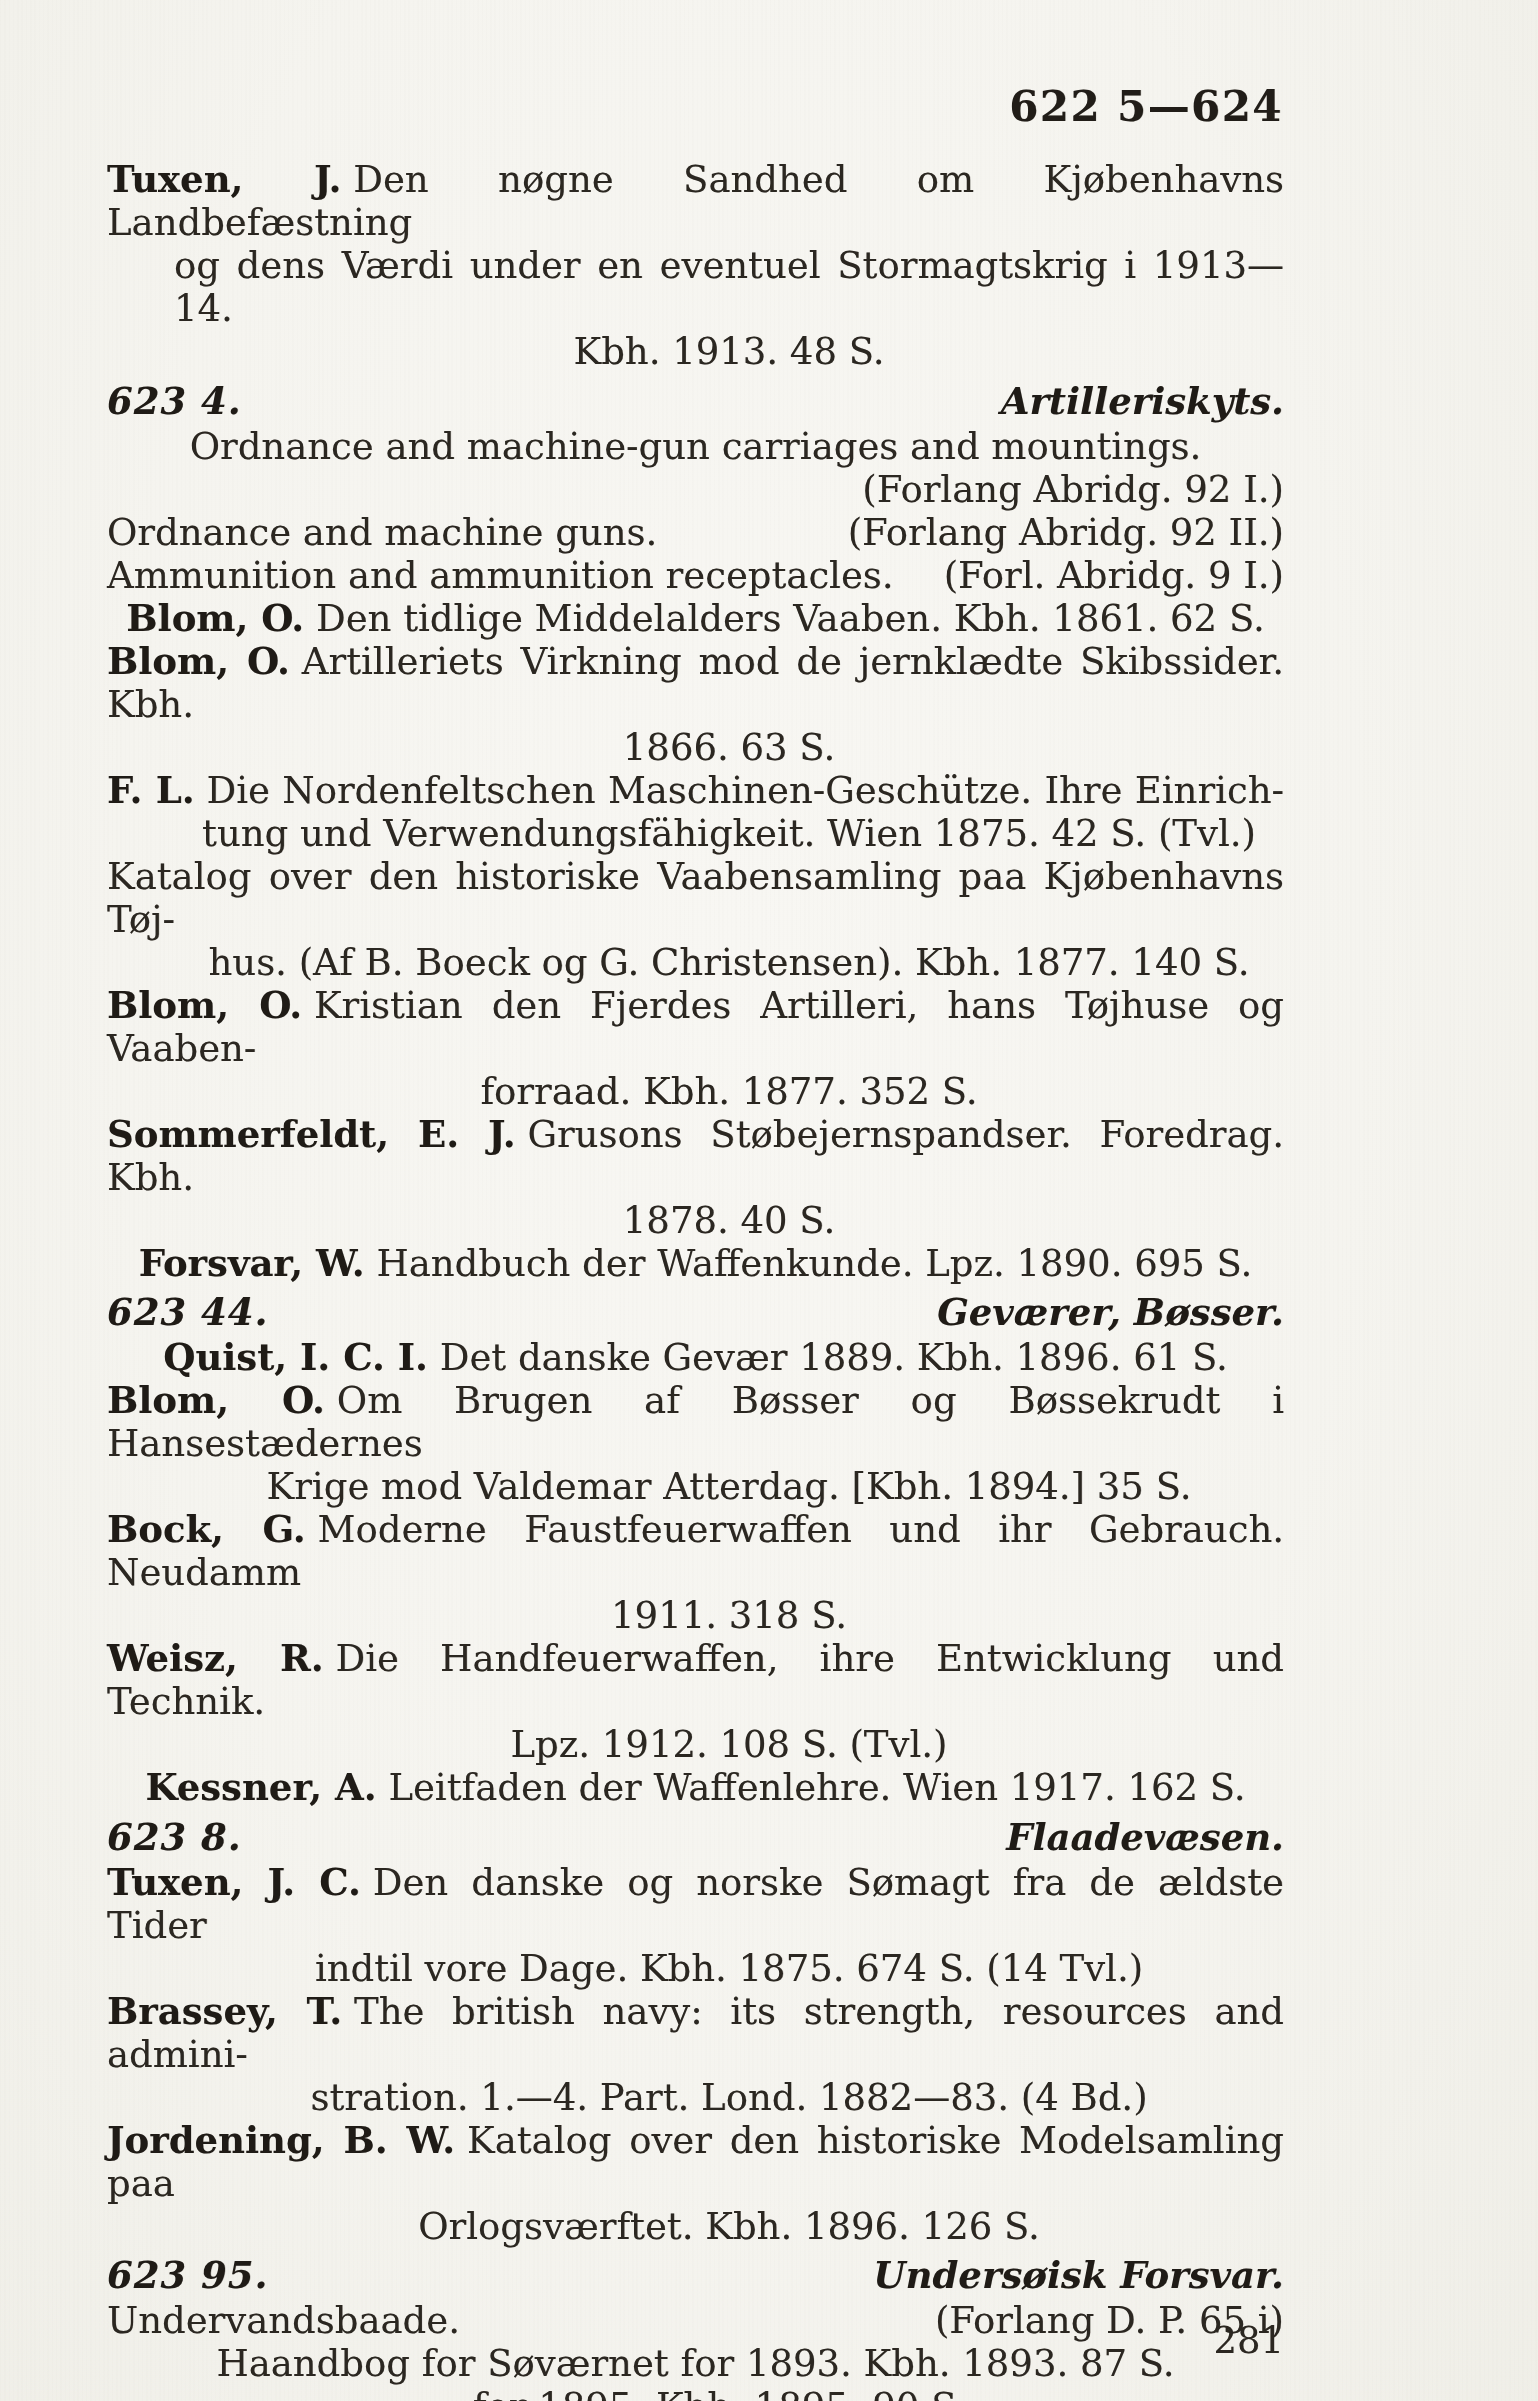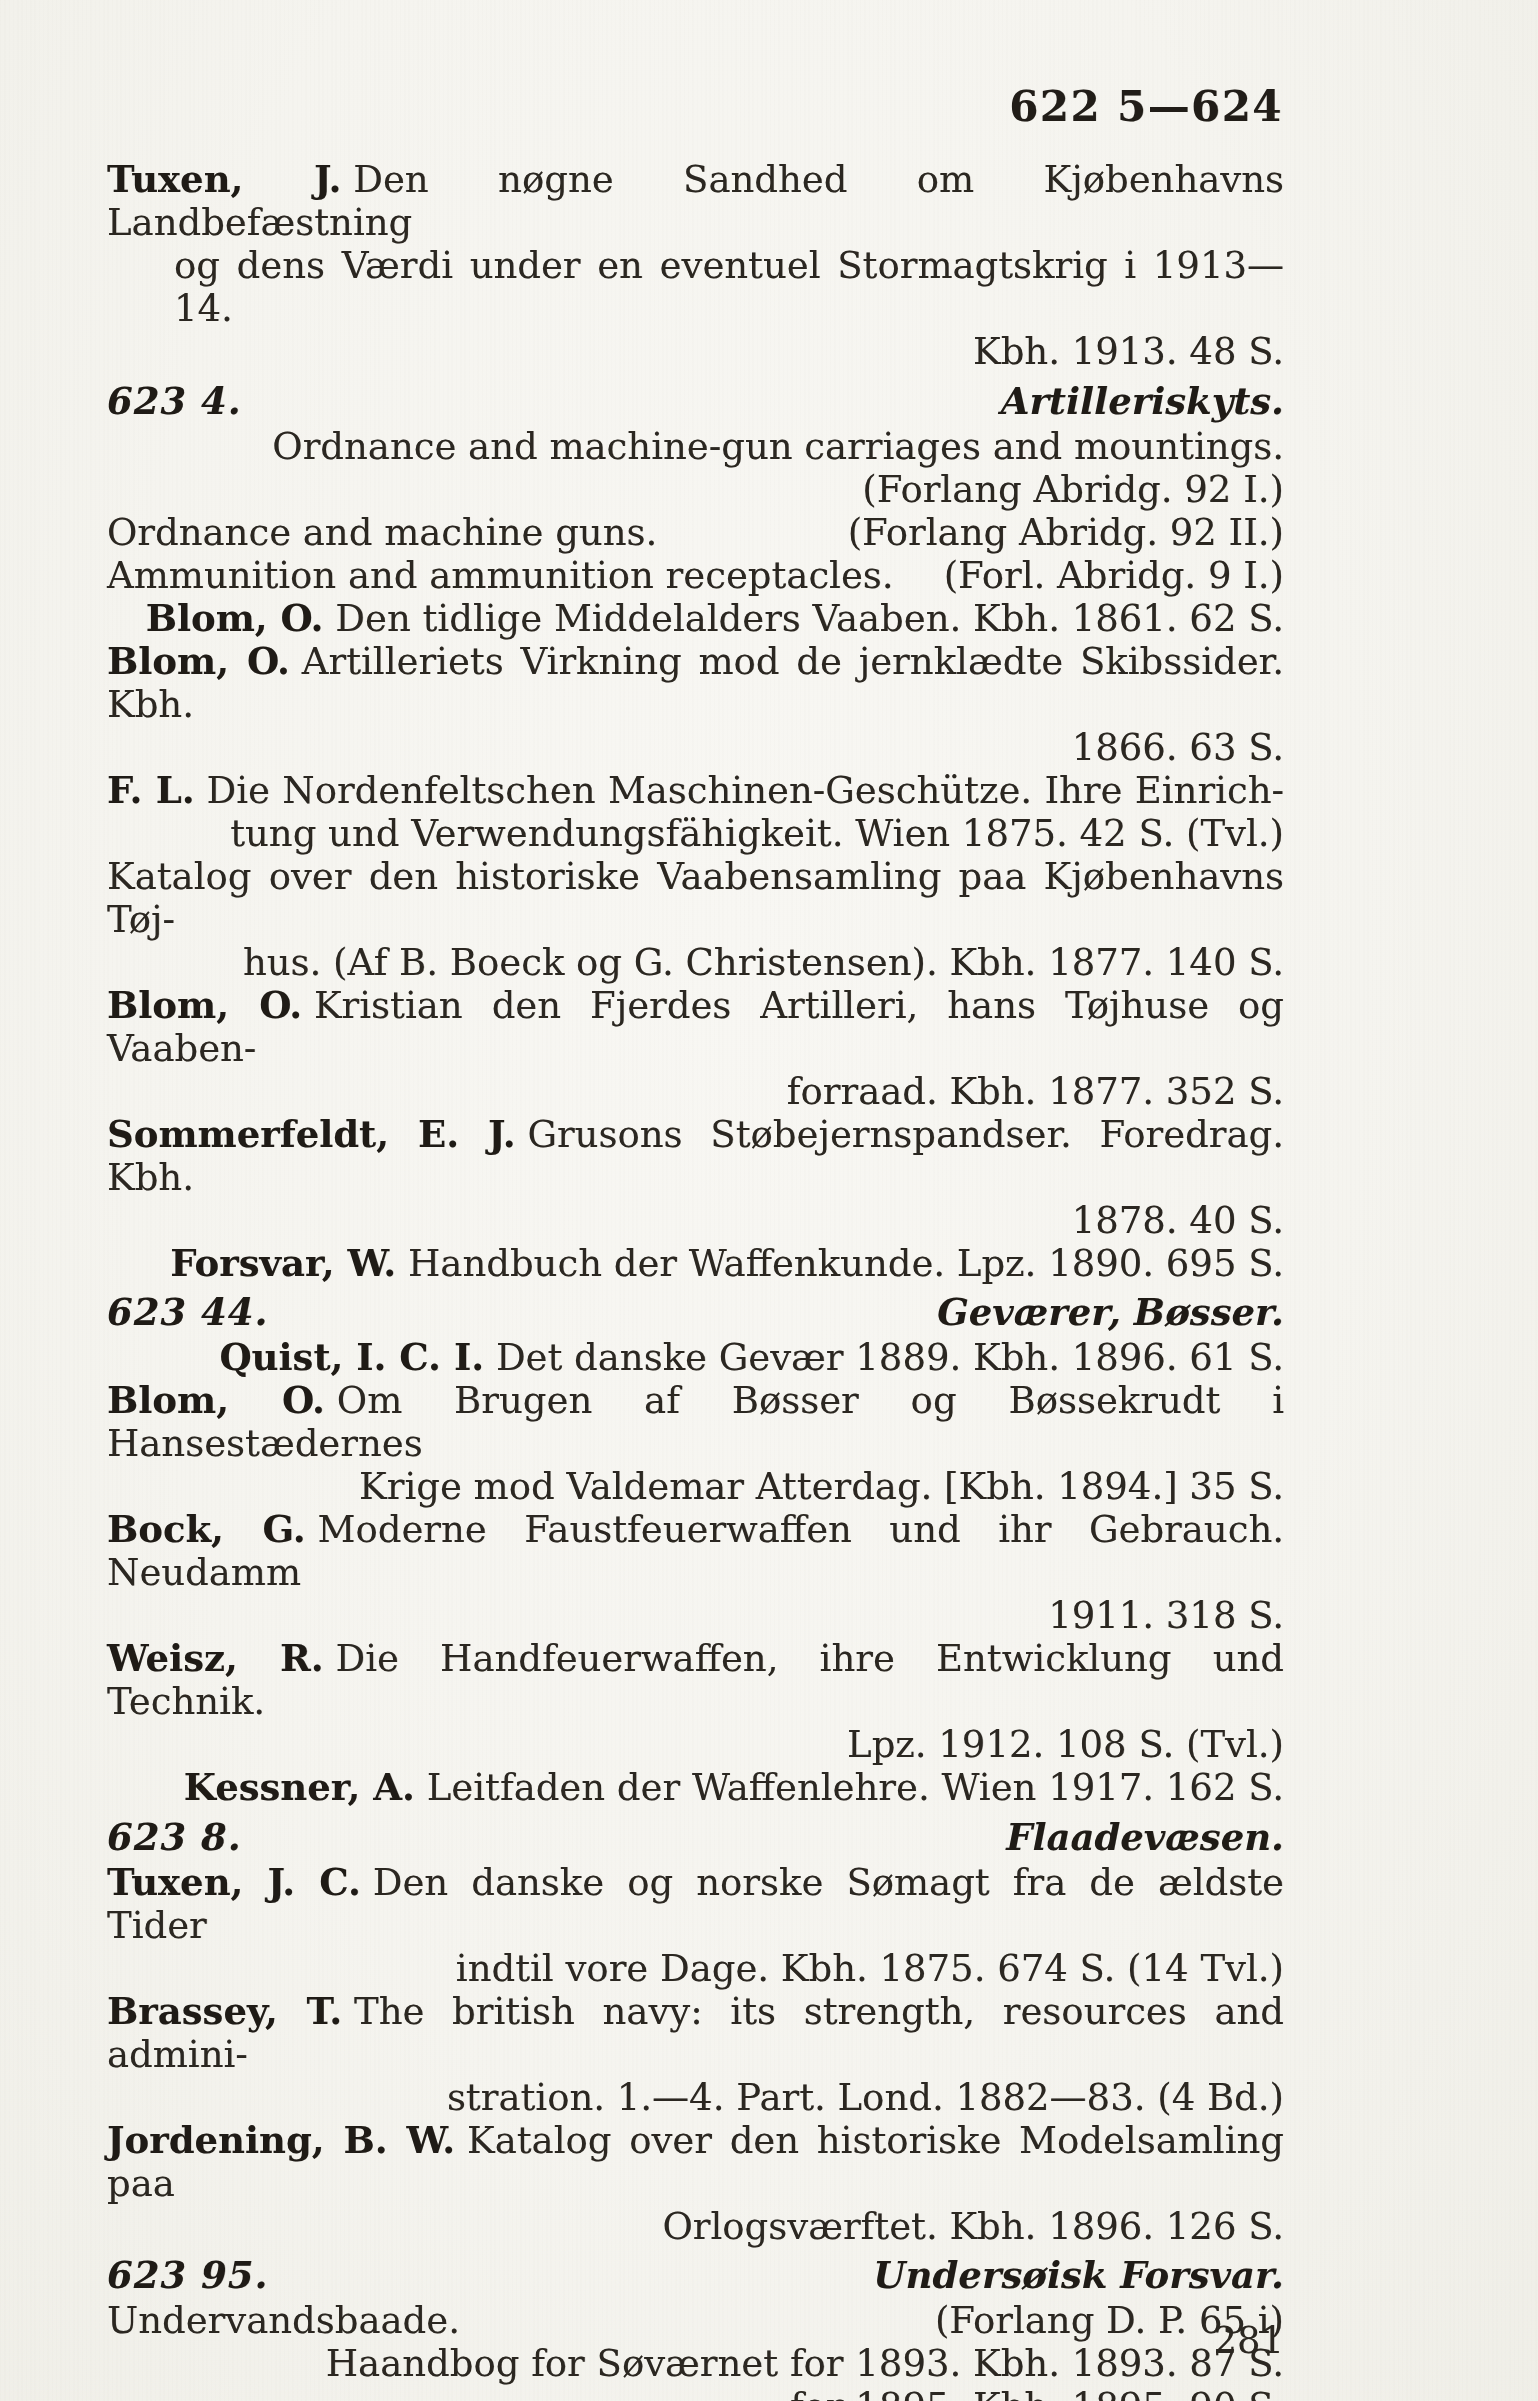--- a/index.html
+++ b/index.html
@@ -27,21 +27,21 @@
     text-shadow: 0.3px 0.3px 0.5px rgba(40,34,26,0.35);
   }
   .content {
     position: absolute;
     left: 107px; top: 158px;
     width: 1177px;
     font-size: 37px; line-height: 43px;
     color: #2b2721;
     text-shadow: 0.3px 0.3px 0.5px rgba(40,34,26,0.3);
   }
-  .line { min-height: 43px; text-align: right; }
+  .line { min-height: 43px; text-align: center; }
   .line.cont { padding-left: 67px; }
   .line.just { text-align: justify; text-align-last: justify; }
   .line.cont.just { text-align: justify; text-align-last: justify; }
   .lead { font-weight: bold; color: #1f1b16; margin-right: 0.32em; }
   .row { display: flex; justify-content: space-between; min-height: 43px; }
   .row.section { font-weight: bold; color: #1f1b16; margin: 6.7px 0 1.9px 0; font-style: italic; }
   .sec-num { letter-spacing: 1px; }
   .folio {
     position: absolute;
     left: 107px; top: 2319px; width: 1177px;

